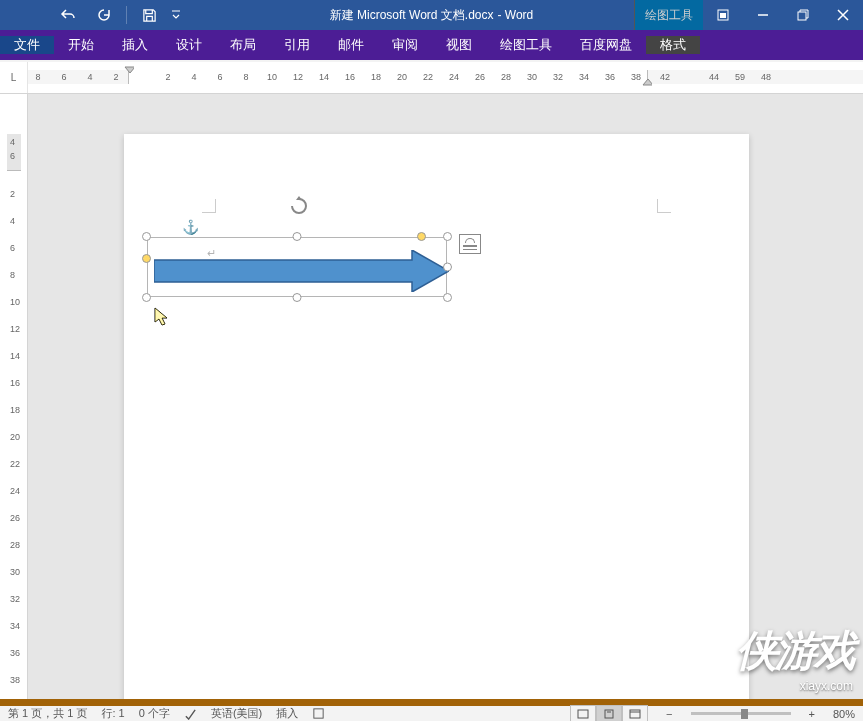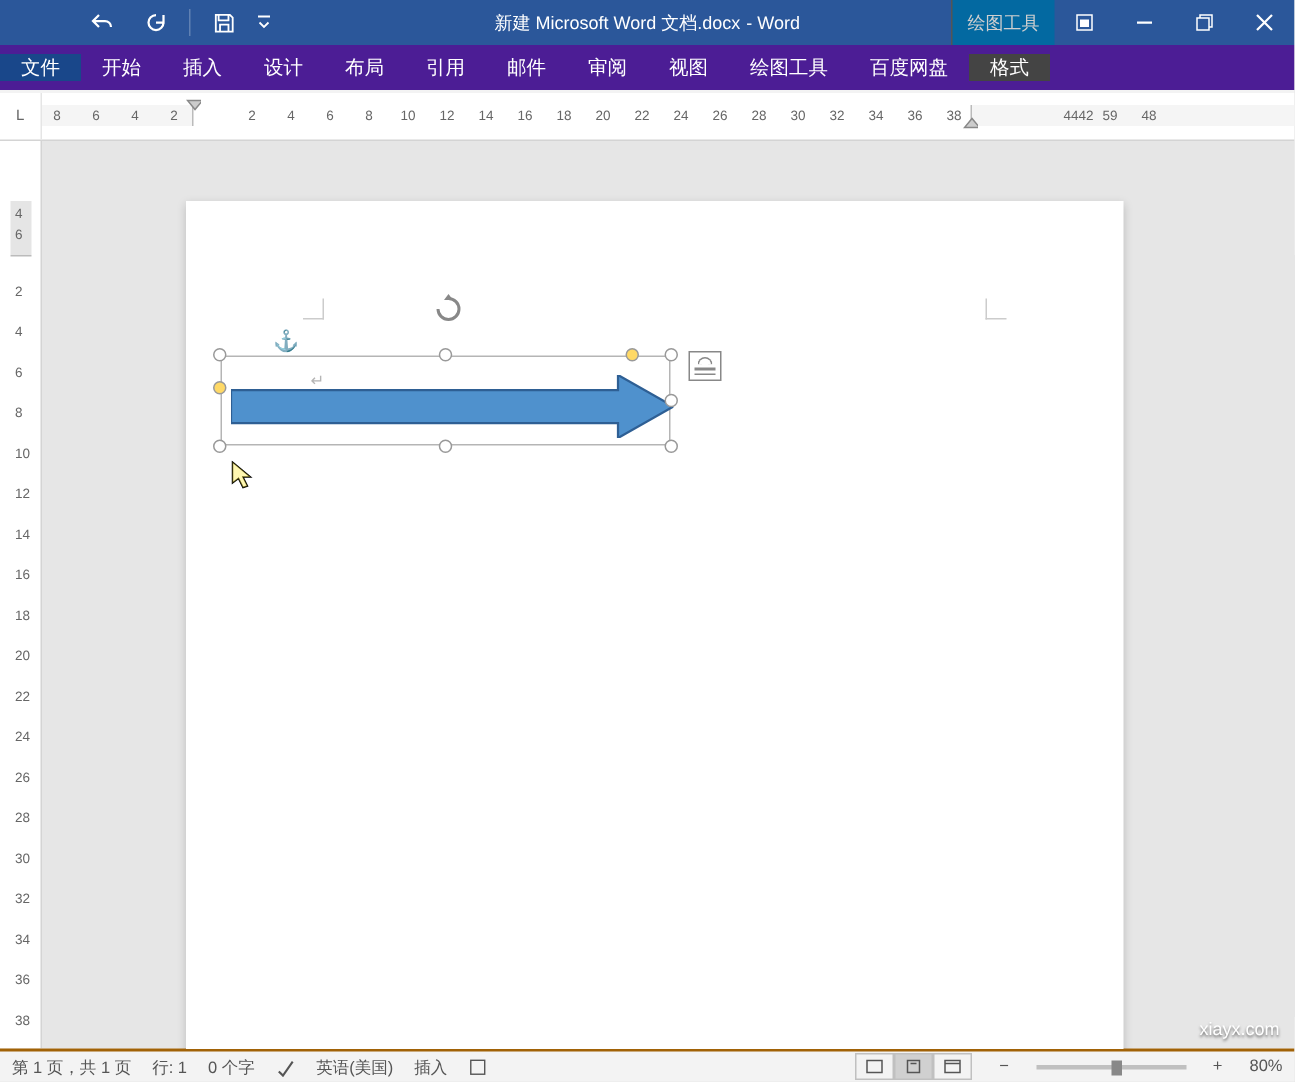--- a/index.html
+++ b/index.html
@@ -59,21 +59,21 @@
 .h-adj1 { top: 0; left: 275px; } .h-adj2 { top: 22px; left: 0; }
 
 .arrow-shape { position: absolute; top: 18px; left: 12px; }
 .layout-badge { position: absolute; top: 100px; left: 335px; width: 22px; height: 20px; border: 1.5px solid #888; background: #fff; display: flex; flex-direction: column; justify-content: center; gap: 2px; padding: 3px; cursor: pointer; }
 .layout-badge .line { height: 1.5px; background: #888; }
 .layout-badge .arc { width: 10px; height: 6px; border: 1.5px solid #888; border-bottom: none; border-radius: 6px 6px 0 0; margin: 0 auto; }
 
 .para-mark { position: absolute; top: 113px; left: 83px; color: #b5b5b5; font-size: 11px; }
 .cursor-arrow { position: absolute; top: 173px; left: 30px; font-size: 14px; color: #000; }
 
-.status-bar { position: absolute; bottom: 0; left: 0; right: 0; height: 22px; background: #f3f3f3; border-top: 2px solid #a16207; display: flex; align-items: center; font-size: 11px; color: #555; padding: 0 8px; gap: 14px; }
+.status-bar { position: absolute; bottom: 0; left: 0; right: 0; height: 22px; background: #f3f3f3; border-top: 7px solid #a16207; display: flex; align-items: center; font-size: 11px; color: #555; padding: 0 8px; gap: 14px; }
 .status-bar .spacer { flex: 1; }
 .view-btns { display: flex; gap: 0; }
 .view-btn { width: 26px; height: 18px; border: 1px solid #c0c0c0; display: flex; align-items: center; justify-content: center; font-size: 10px; cursor: pointer; }
 .view-btn.active { background: #d0d0d0; }
 .zoom-slider { width: 100px; height: 3px; background: #c0c0c0; position: relative; }
 .zoom-thumb { position: absolute; top: -3px; left: 50%; width: 7px; height: 10px; background: #888; }
 
 .watermark { position: absolute; right: 10px; bottom: 28px; text-align: right; pointer-events: none; }
 .watermark .logo { font-size: 42px; font-weight: bold; color: #fff; font-style: italic; text-shadow: 0 2px 4px rgba(0,0,0,0.5); font-family: "SimHei", sans-serif; letter-spacing: -3px; }
 .watermark .url { font-size: 12px; color: #fff; text-shadow: 0 1px 2px rgba(0,0,0,0.6); }
@@ -177,21 +177,21 @@
           <span class="tick-label" style="left: 400px;">22</span>
           <span class="tick-label" style="left: 426px;">24</span>
           <span class="tick-label" style="left: 452px;">26</span>
           <span class="tick-label" style="left: 478px;">28</span>
           <span class="tick-label" style="left: 504px;">30</span>
           <span class="tick-label" style="left: 530px;">32</span>
           <span class="tick-label" style="left: 556px;">34</span>
           <span class="tick-label" style="left: 582px;">36</span>
           <span class="tick-label" style="left: 608px;">38</span>
           <span class="tick-label" style="left: 634px;"></span>
-          <span class="tick-label" style="left: 696px;">42</span>
+          <span class="tick-label" style="left: 637px;">42</span>
           <span class="tick-label" style="left: 686px;">44</span>
           <span class="tick-label" style="left: 712px;">59</span>
           <span class="tick-label" style="left: 738px;">48</span>
         </div>
       <svg class="indent-marker" style="left:96px;top:4px" width="12" height="20">
           <path d="M1 1 H11 L6 7 Z" fill="#ccc" stroke="#888"></path>
           <path d="M6 12 L1 18 H11 Z M1 18 H11 V22 H1 Z" fill="#ccc" stroke="#888"></path>
         </svg>
       <svg class="indent-marker" style="left:614px;top:16px" width="12" height="10">
           <path d="M6 1 L1 7 H11 Z" fill="#ccc" stroke="#888"></path>
@@ -309,14 +309,15 @@
   </div>
   <span style="cursor:pointer;padding:0 4px">−</span>
   <div class="zoom-slider">
       <div class="zoom-thumb"></div>
     </div>
   <span style="cursor:pointer;padding:0 4px">+</span>
   <span>80%</span>
 </div>
 
 <div class="watermark">
+  <div class="logo">侠游戏</div>
   <div class="url">xiayx.com</div>
 </div>
 
 </body></html>

